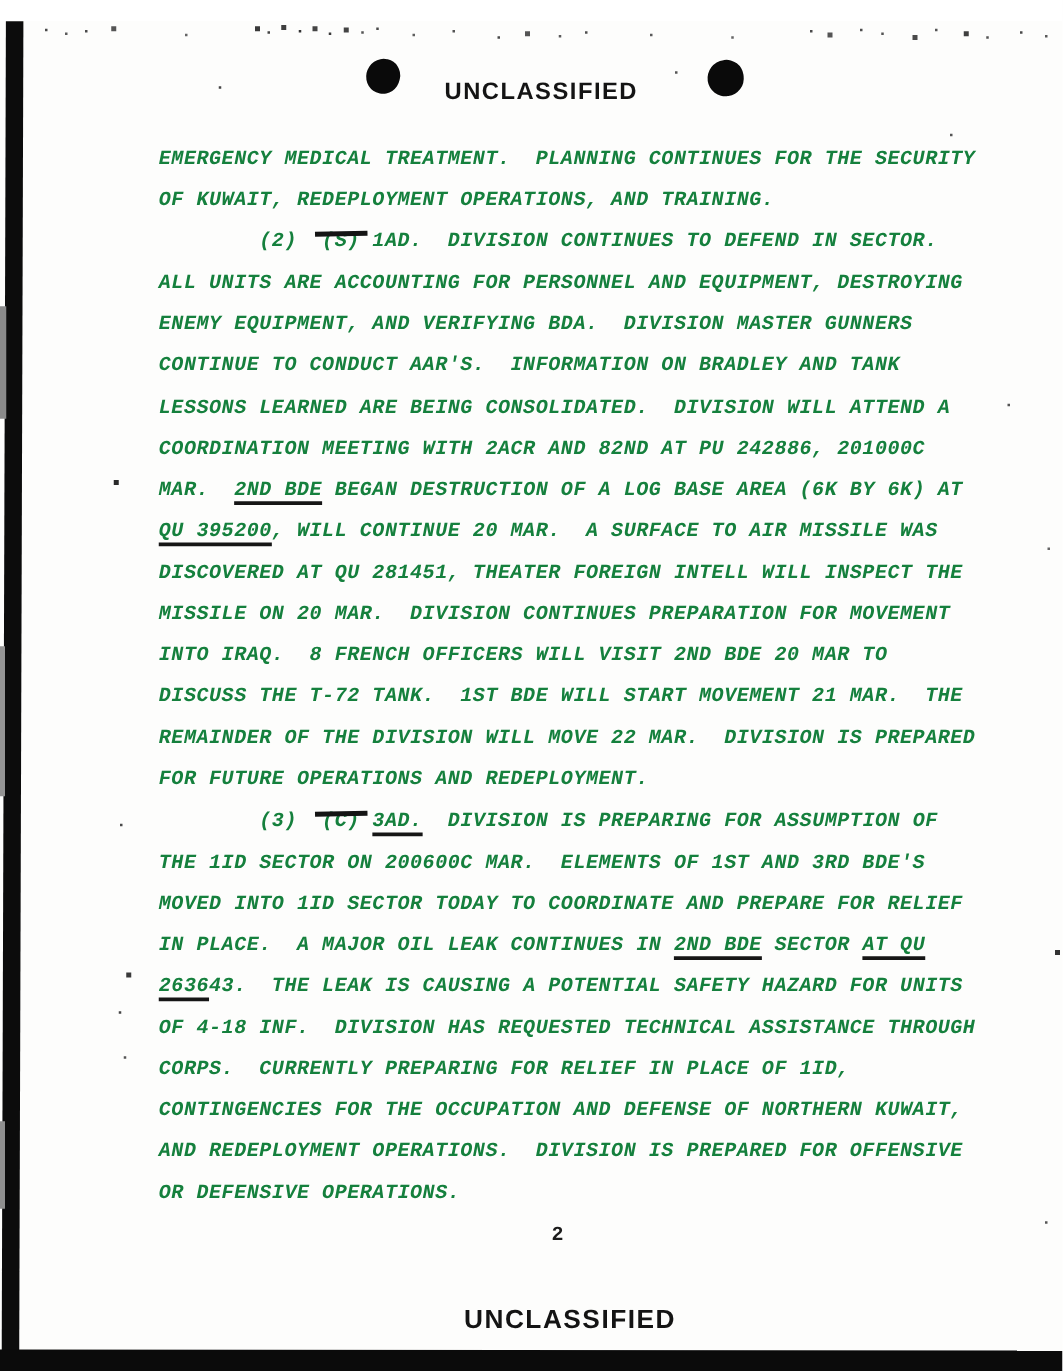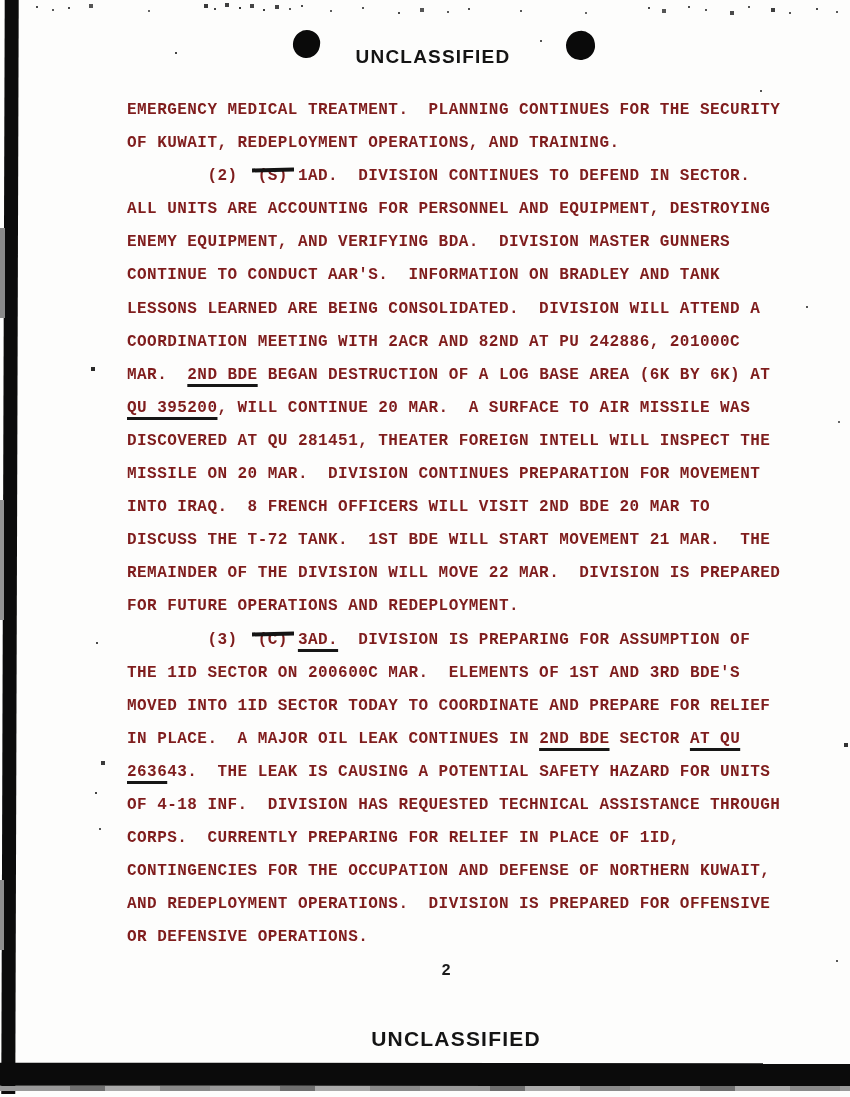--- a/index.html
+++ b/index.html
@@ -2,21 +2,21 @@
 <html><head>
 <meta charset="utf-8">
 <style>
   html,body { margin:0; padding:0; }
   body {
     width:850px; height:1097px;
     background:#ffffff;
     position:relative; overflow:hidden;
     font-family:"Liberation Mono", monospace;
   }
-  .scan-page { position:absolute; inset:0; background:#fdfdfc; }
+  .scan-page { position:absolute; inset:0; background:#fdfdfc;margin-top:17px; }
 
   
   .edge-left {
     position:absolute; left:3px; top:0; width:14px; height:1094px;
     background:#0c0c0c; transform:rotate(0.18deg);
   }
   .edge-left-gray1 { position:absolute; left:0; top:228px; width:5px; height:90px; background:#8a8a8a; }
   .edge-left-gray2 { position:absolute; left:0; top:500px; width:4px; height:120px; background:#949494; }
   .edge-left-gray3 { position:absolute; left:0; top:880px; width:4px; height:70px; background:#8f8f8f; }
   .bar-bottom {
@@ -59,22 +59,23 @@
     font-family:"Liberation Sans", sans-serif; font-weight:700; color:#141414;
   }
   .banner-top    { top:46px;   font-size:19px; letter-spacing:1.2px; transform:translateX(8px); }
   .banner-bottom { top:1027px; font-size:21px; letter-spacing:1.2px; transform:translateX(31px); }
 
   
   .doc-body {
     position:absolute; left:127px; top:94px; width:680px;
     font-family:"Liberation Mono", monospace;
     font-weight:700; font-size:16px; line-height:33.1px;
-    letter-spacing:0.45px; color:#7f1d1d;
+    letter-spacing:0.45px; color:#15803d;
     white-space:pre;
+    font-style:italic;
   }
   .doc-line { height:33.1px; }
   .seg-underline {
     text-decoration:underline;
     text-decoration-thickness:2.5px;
     text-underline-offset:4.5px;
     text-decoration-color:#161616;
   }
   .seg-strike { position:relative; display:inline-block; }
   .seg-strike::after {

